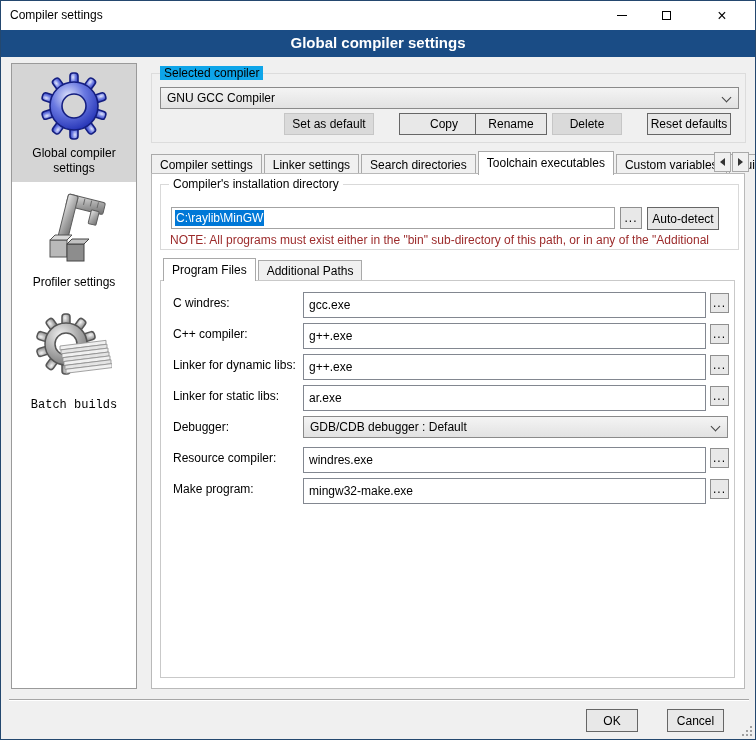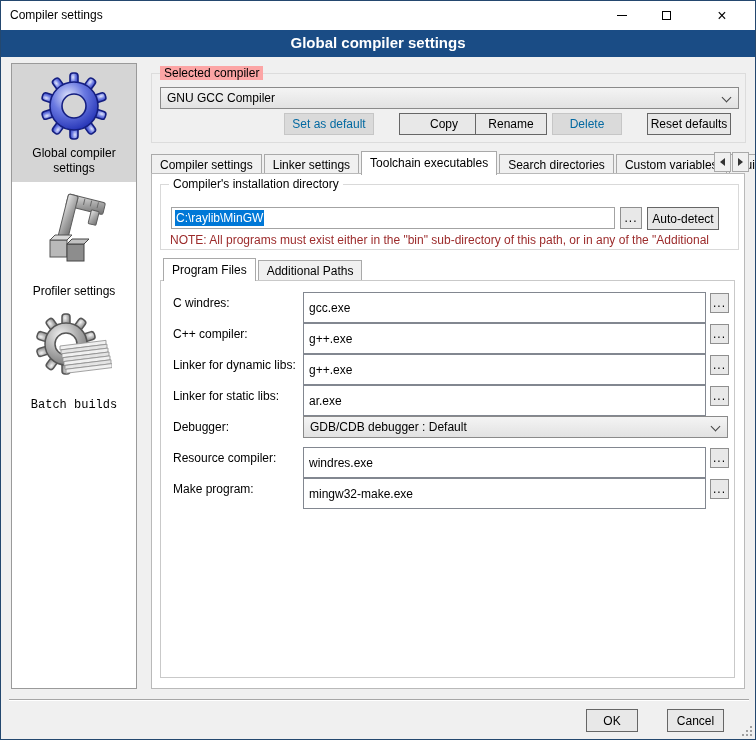--- a/index.html
+++ b/index.html
@@ -24,33 +24,33 @@
   
   .sidebar { position:absolute; left:10px; top:62px; width:126px; height:626px;
              background:#FFF; border:1px solid #9A9A9A; }
   .side-item { position:absolute; left:0; width:124px; text-align:center; cursor:default; }
   .side-item .icon-wrap { display:block; margin:0 auto; }
   .side-sel { position:absolute; left:0; top:0; width:124px; height:118px; background:#D5D5D5; }
   .side-label { width:110px; margin:0 auto; line-height:15px; font-size:12px; }
 
   
   .groupbox { position:absolute; border:1px solid #DCDCDC; }
-  .group-label { position:absolute; top:-8px; left:8px; padding:0 4px; font-size:12px; background:#fca5a5; }
+  .group-label { position:absolute; top:-8px; left:8px; padding:0 4px; font-size:12px; background:#0ea5e9; }
   .group-label.on-white { background:#FFF; }
 
   
   .combo { position:absolute; height:22px; background:linear-gradient(#F4F4F4,#E2E2E2);
            border:1px solid #8A8A8A; line-height:20px; padding-left:6px; cursor:default; }
   .combo .chev { position:absolute; right:8px; top:6px; width:7px; height:7px;
                  border-right:1px solid #444; border-bottom:1px solid #444; transform:rotate(45deg); }
 
   
   .btn { position:absolute; height:22px; background:#E8E8E8; border:1px solid #666;
          font-size:12px; text-align:center; line-height:20px; cursor:default; font-family:inherit; }
-  .btn.disabled { background:#DADADA; border-color:#C6C6C6; color:#0369a1; }
+  .btn.disabled { background:#DADADA; border-color:#C6C6C6; color:#000000; }
   .dots-btn { background:#E8E8E8; border:1px solid #8F8F8F; text-align:center; line-height:16px; letter-spacing:1px; }
 
   
   .tabstrip { position:absolute; display:flex; align-items:flex-end; }
   .tab { border:1px solid #A9A9A9; border-bottom:none; background:#F0F0F0; padding:0 8px;
          height:20px; line-height:20px; margin-right:2px; white-space:nowrap; cursor:default; }
   .tab.active { background:#FFF; height:24px; line-height:23px; position:relative; z-index:3; margin-bottom:-1px; }
   .tab.clipped { width:27px; padding-right:0; overflow:hidden; }
   .tabarrow { position:absolute; width:17px; height:20px; background:#F0F0F0; border:1px solid #A9A9A9;
               display:flex; align-items:center; justify-content:center; }
@@ -66,21 +66,21 @@
   
   .pathbox { position:absolute; left:10px; top:22px; width:444px; height:22px; background:#FFF;
              border:1px solid #a3a3a3; line-height:20px; padding-left:3px; overflow:hidden; white-space:nowrap; }
   .pathbox .sel { background:#0078D7; color:#FFF; padding:1px 1px; }
   .note { position:absolute; left:9px; top:48px; width:566px; white-space:nowrap; overflow:hidden;
           color:#9C2B2B; font-size:12px; }
 
   
   .frow { position:absolute; left:0; width:575px; height:22px; }
   .flabel { position:absolute; left:12px; top:0; line-height:22px; }
-  .tbox { position:absolute; left:142px; top:0; width:403px; height:31px; border:1px solid #828790;
+  .tbox { position:absolute; left:142px; top:0; width:403px; height:26px; border:1px solid #828790;
           background:#FFF; font-family:inherit; font-size:12px; padding-left:5px; }
   .frow .dots-btn { position:absolute; left:549px; top:1px; width:19px; height:20px; }
   .frow .combo { left:142px; top:0; width:425px; }
 
   
   .separator { position:absolute; left:8px; top:698px; width:740px; height:2px;
                border-top:1px solid #A6A6A6; border-bottom:1px solid #FFF; }
   .grip { position:absolute; right:3px; bottom:3px; width:12px; height:12px; }
   .grip i { position:absolute; width:2px; height:2px; background:#A0A0A0; }
 </style>
@@ -154,21 +154,21 @@
           <rect x="24" y="4" width="10" height="44" rx="2" fill="url(#met)" stroke="#5c5c5c"></rect>
           <rect x="50" y="14" width="8" height="14" rx="1" fill="url(#met)" stroke="#5c5c5c"></rect>
         </g>
         <g>
           <rect x="12" y="48" width="17" height="17" fill="#b9b9b9" stroke="#555"></rect>
           <polygon points="12,48 17,43 34,43 29,48" fill="#d9d9d9" stroke="#555"></polygon>
           <rect x="29" y="52" width="17" height="17" fill="#8d8d8d" stroke="#444"></rect>
           <polygon points="29,52 34,47 51,47 46,52" fill="#c2c2c2" stroke="#444"></polygon>
         </g>
       </svg>
-      <div class="side-label" style="margin-top:12px;">Profiler settings</div>
+      <div class="side-label" style="margin-top:3px;">Profiler settings</div>
     </div>
 
     <div class="side-item" style="top:248px;font-family:Liberation Mono, monospace;">
       <svg class="icon-wrap" width="76" height="82" viewBox="0 0 76 82">
         <defs>
           <radialGradient id="ggray" cx="38%" cy="30%" r="75%">
             <stop offset="0" stop-color="#f2f2f2"></stop>
               <stop offset="0.5" stop-color="#b0b0b0"></stop>
               <stop offset="1" stop-color="#787878"></stop>
           </radialGradient>
@@ -212,22 +212,22 @@
     <button class="btn disabled" style="left:132px; top:39px; width:90px;">Set as default</button>
     <button class="btn" style="left:247px; top:39px; width:90px;">Copy</button>
     <button class="btn" style="left:323px; top:39px; width:72px;">Rename</button>
     <button class="btn disabled" style="left:400px; top:39px; width:70px;">Delete</button>
     <button class="btn" style="left:495px; top:39px; width:84px;">Reset defaults</button>
   </div>
 
   <div class="tabstrip" style="left:150px; top:149px; height:24px;">
     <div class="tab">Compiler settings</div>
     <div class="tab">Linker settings</div>
+    <div class="tab">Search directories</div>
     <div class="tab active">Toolchain executables</div>
-    <div class="tab">Search directories</div>
     <div class="tab">Custom variables</div>
     <div class="tab clipped">Build options</div>
   </div>
   <div class="tabarrow" style="left:713px; top:151px;">
     <span class="tri-left"></span>
   </div>
   <div class="tabarrow" style="left:731px; top:151px;">
     <span class="tri-right"></span>
   </div>
 

